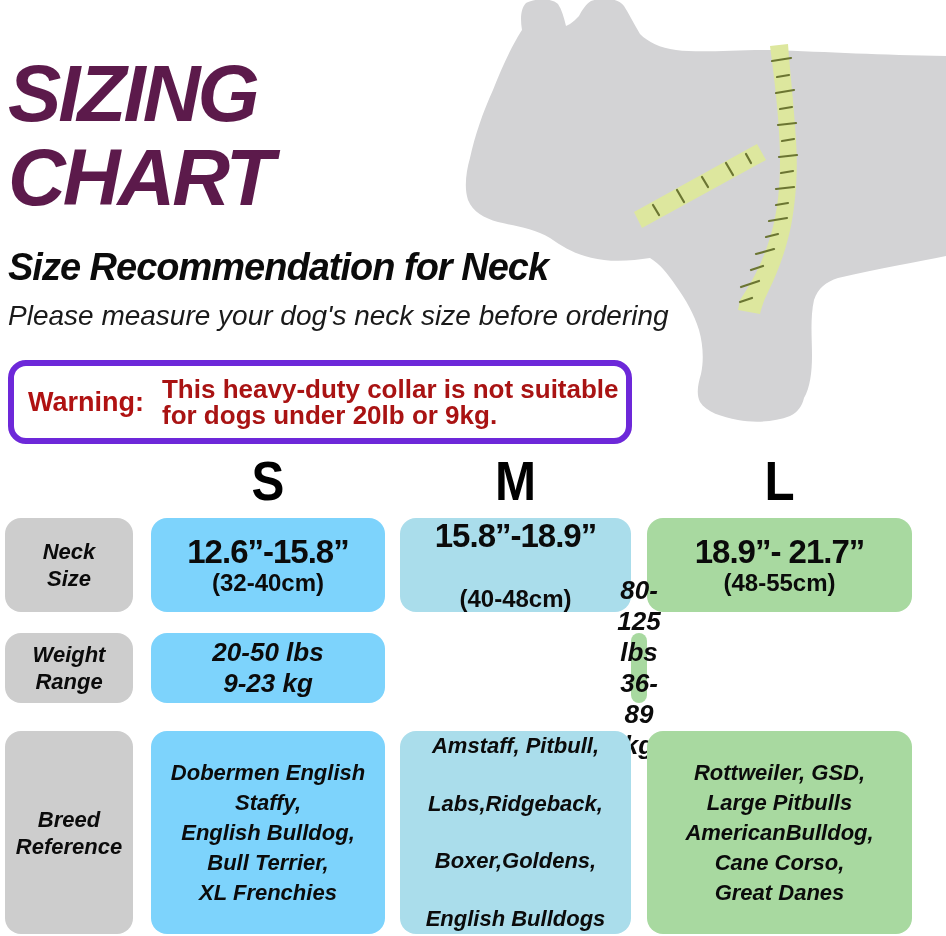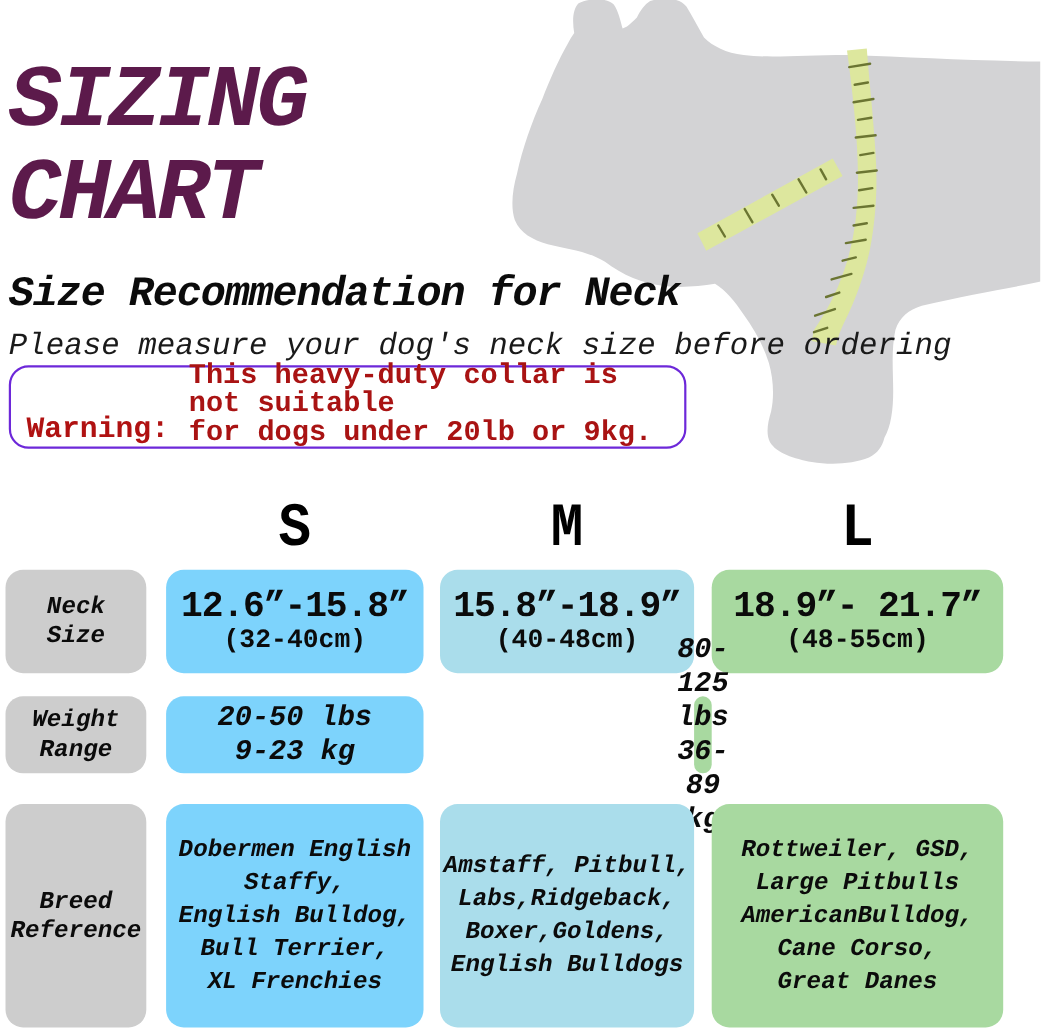--- a/index.html
+++ b/index.html
@@ -1,45 +1,45 @@
 <!DOCTYPE html>
 <html><head>
 <meta charset="utf-8">
 <style>
   html,body{margin:0;padding:0;background:#fff;}
   .page{
     position:relative;
     width:946px;height:936px;
     background:#ffffff;
     overflow:hidden;
-    font-family:Liberation Mono, monospace;
+    font-family:Liberation Sans, sans-serif;
     color:#0b0b0b;
   }
   
   .dog-svg{position:absolute;top:0;left:0;z-index:0;}
   
   .title{
     position:absolute;left:8px;top:52px;z-index:1;
     font-size:80px;line-height:84px;font-weight:900;font-style:italic;
     letter-spacing:-3px;color:#5C1A4B;white-space:pre-line;
   }
   .subtitle{
     position:absolute;left:8px;top:246px;z-index:1;
     font-size:38px;font-weight:bold;font-style:italic;letter-spacing:-1px;color:#0b0b0b;
   }
   .tagline{
     position:absolute;left:8px;top:300px;z-index:1;
     font-size:28px;font-style:italic;color:#1a1a1a;
   }
   
   .warning{
-    position:absolute;left:8px;top:332px;z-index:1;
+    position:absolute;left:8px;top:360px;z-index:1;
     width:612px;height:72px;
-    border:2px solid #6d28d9;border-radius:18px;
-    display:flex;align-items:flex-end;background:#fff;
+    border:6px solid #6d28d9;border-radius:18px;
+    display:flex;align-items:center;background:#fff;
   }
   .warning-label{
     flex:0 0 auto;padding:0 18px 0 14px;
     font-size:27px;font-weight:bold;color:#B01212;
   }
   .warning-text{
     font-size:26px;font-weight:bold;line-height:26px;color:#A91313;
   }
   
   .size-table{
@@ -53,21 +53,21 @@
     font-size:56px;font-weight:900;color:#000;
     transform:scaleX(.88);
   }
   .cell{
     border-radius:16px;
     display:flex;flex-direction:column;align-items:center;justify-content:center;
     text-align:center;
   }
   .cell.gray{background:#CDCDCD;}
   .cell.pink{background:#7dd3fc;}
-  .cell.blue{background:#AADDEB;}
+  .cell.blue{background:#AADDEB;justify-content:space-between;}
   .cell.green{background:#A8D9A0;}
   .rowlabel{font-size:22px;font-weight:bold;font-style:italic;line-height:27px;color:#0b0b0b;}
   .neck-in{font-size:33px;font-weight:bold;letter-spacing:-1px;line-height:36px;color:#0b0b0b;}
   .neck-cm{font-size:24px;font-weight:bold;line-height:26px;color:#0b0b0b;}
   .wt{font-size:26px;font-weight:bold;font-style:italic;line-height:31px;color:#0b0b0b;}
   .breed{font-size:22px;font-weight:bold;font-style:italic;line-height:30px;color:#0b0b0b;}
   .breed span{display:block;}
 </style>
 </head>
 <body>

